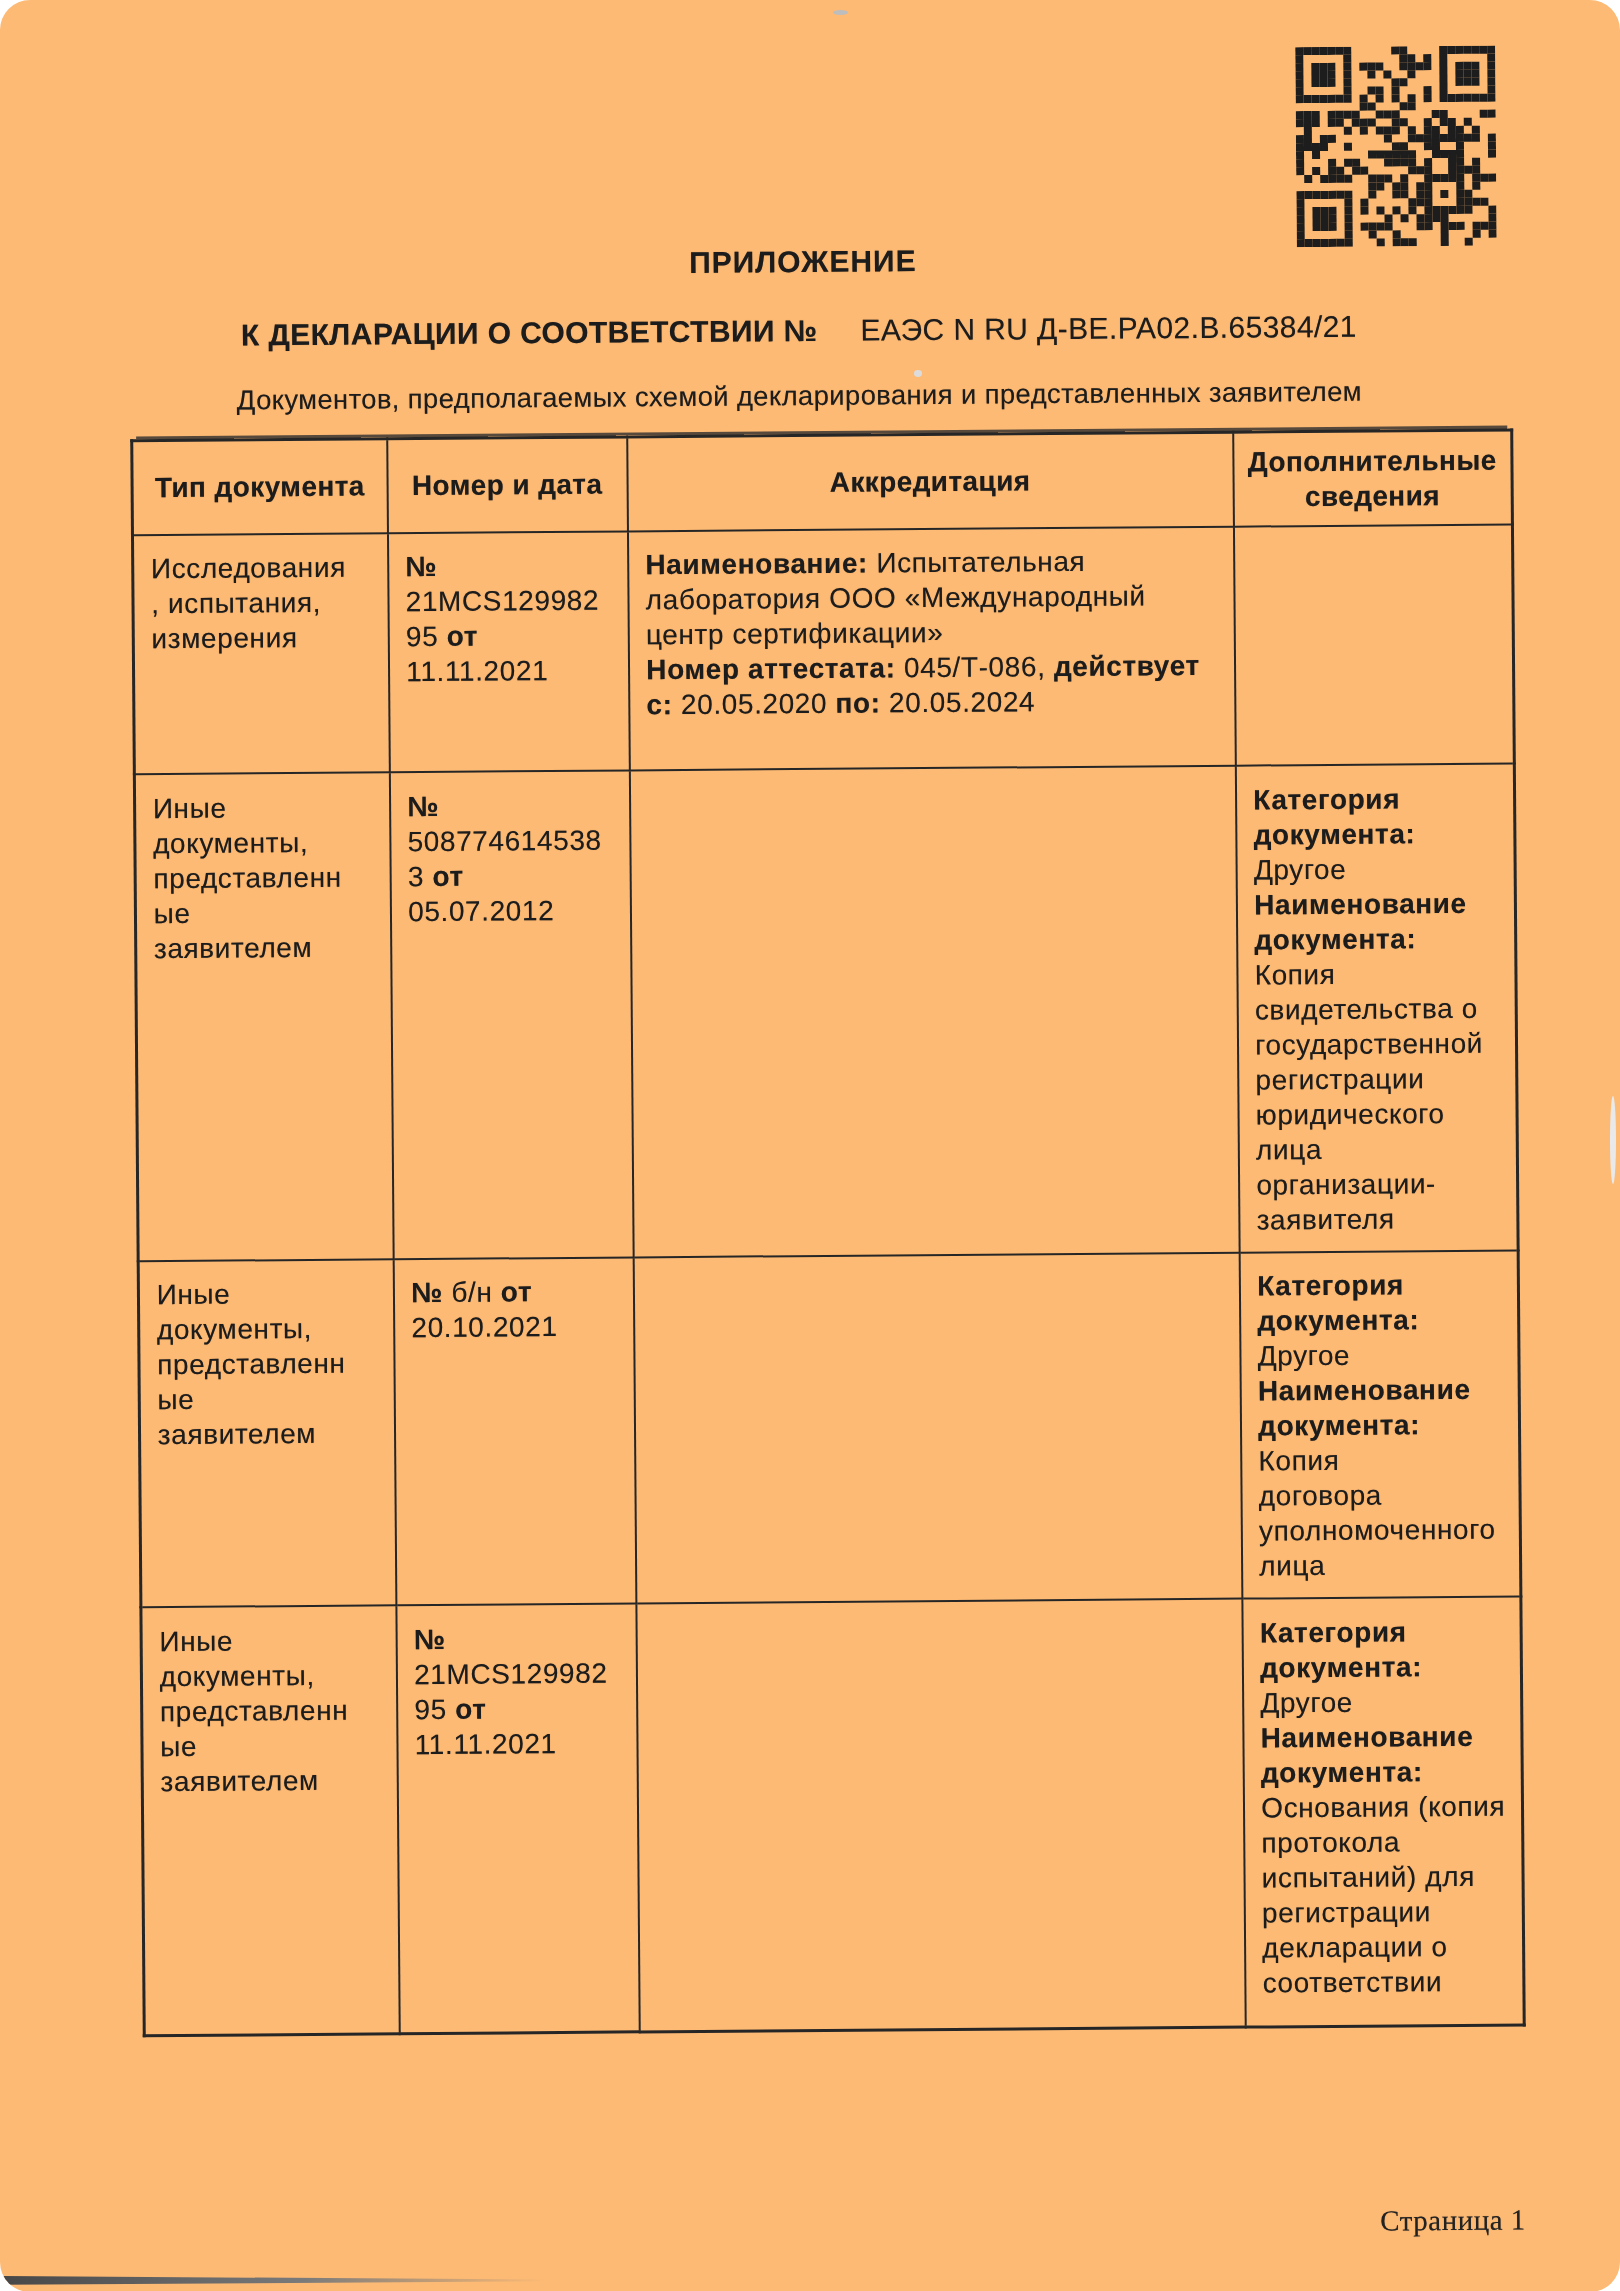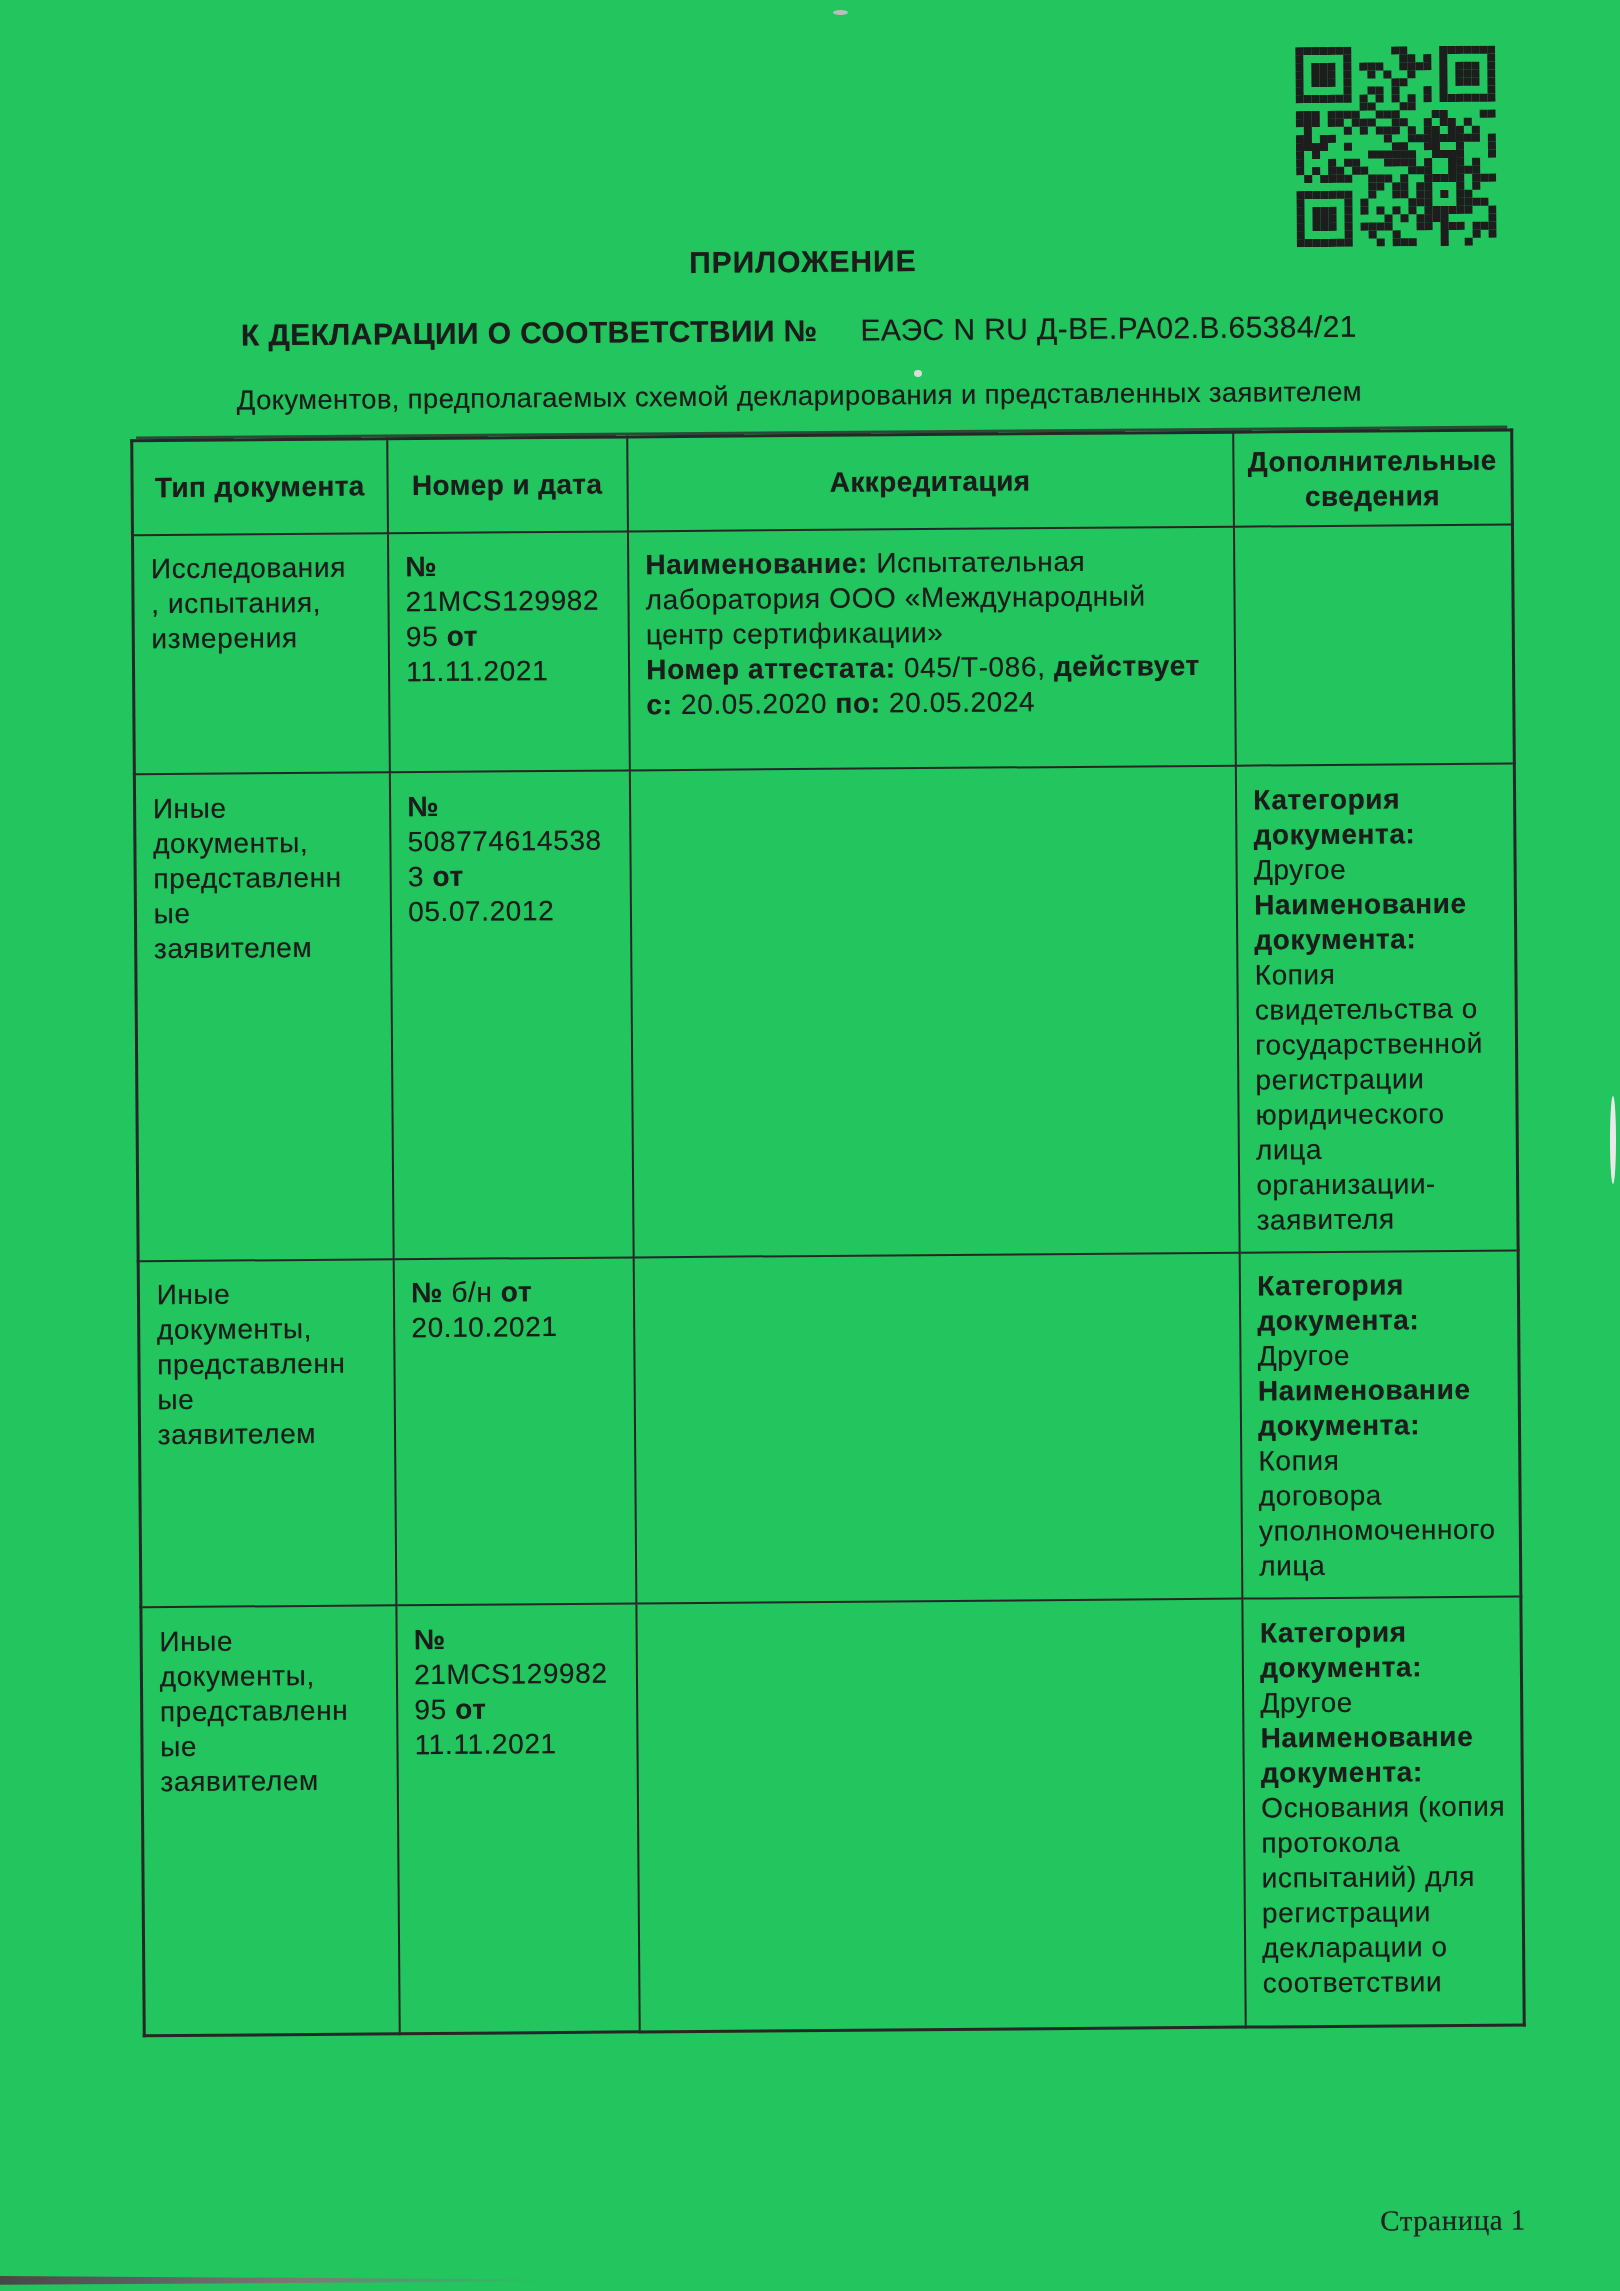--- a/index.html
+++ b/index.html
@@ -1,22 +1,23 @@
 <!DOCTYPE html>
 <html style="--ink: #1c1c1c; --border: #262626;"><head>
 <meta charset="utf-8">
 <style>
   html,body{margin:0;padding:0;background:#ffffff;}
   .sheet{
     position:relative;
     width:1620px;height:2292px;
-    background:#22c55e;
+    background:#fdba74;
     overflow:hidden;
     font-family:"Liberation Sans",sans-serif;
     color:var(--ink,#1c1c1c);
+    border-radius:30px;
   }
   .rotated{position:absolute;left:0;top:0;width:1620px;height:2292px;transform:rotate(-0.45deg);transform-origin:50% 40%;}
   .sheet *{text-shadow:0 0 0.7px rgba(25,25,25,0.5);}
 
   
   .qr{position:absolute;left:1302px;top:51px;width:200px;height:200px;}
   .qr svg{width:100%;height:100%;}
 
   
   .h-title{position:absolute;top:245px;left:118px;width:1380px;text-align:center;

